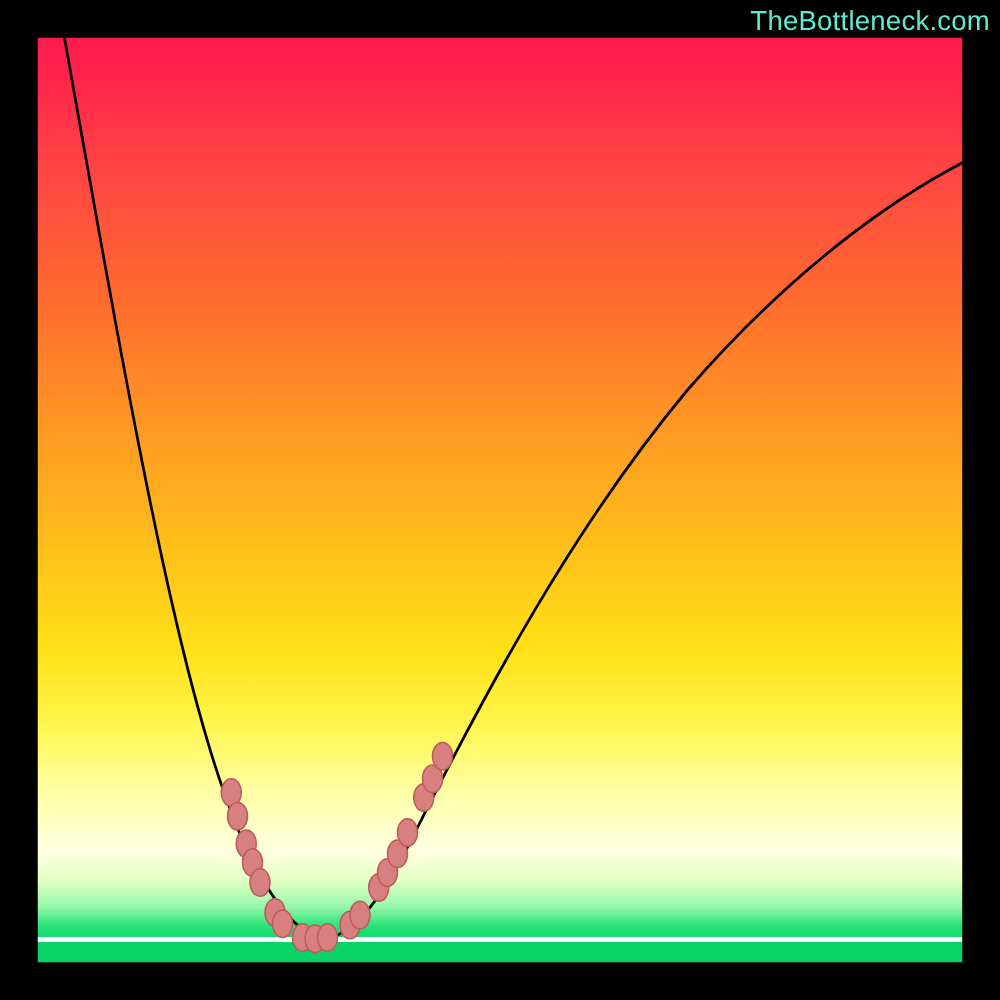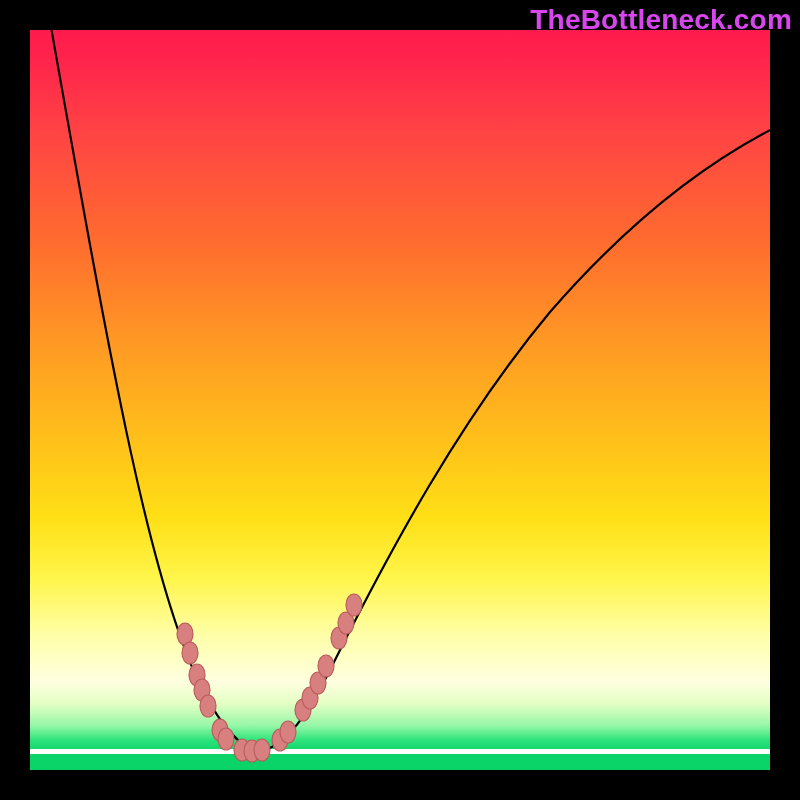--- a/index.html
+++ b/index.html
@@ -19,21 +19,21 @@
       #ffffe0 88%,
       #e4ffc4 91%,
       #96f7a8 94%,
       #2be37a 96%,
       #16d96e 97.2%,
       #ffffff 97.2%,
       #ffffff 97.8%,
       #0ad468 97.8%,
       #0ad468 100%);
   }
-  .watermark{position:absolute;top:4px;right:8px;color:#d946ef;font-size:28px;font-weight:700;letter-spacing:.2px;user-select:none}
+  .watermark{position:absolute;top:4px;right:8px;color:#5eead4;font-size:22px;font-weight:400;letter-spacing:.2px;user-select:none}
   svg.curve{position:absolute;inset:0}
   .bead{fill:#d88080;stroke:#bb5c5c;stroke-width:1.2}
 </style>
 </head>
 <body>
 
 <div class="frame">
   <div class="watermark">TheBottleneck.com</div>
   <div class="plot">
     <div class="grad"></div>

